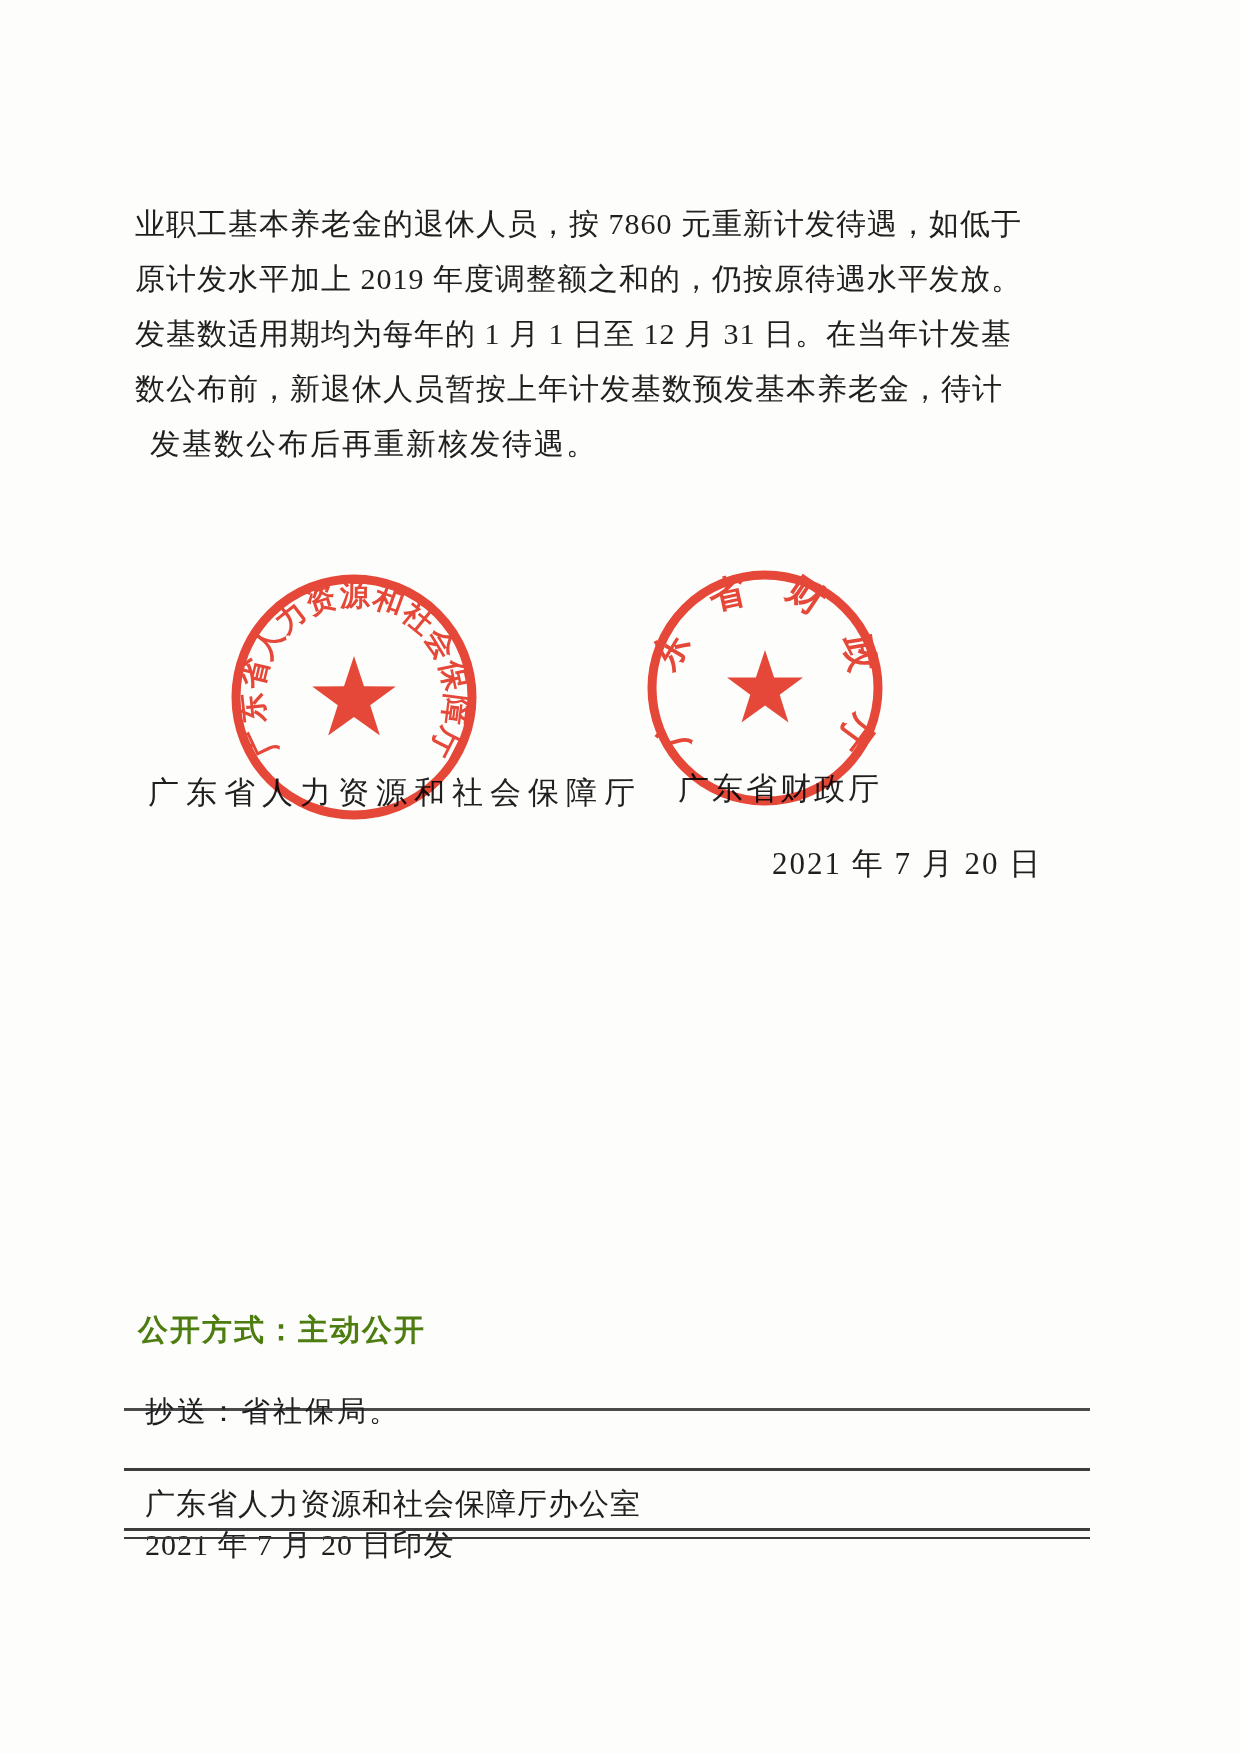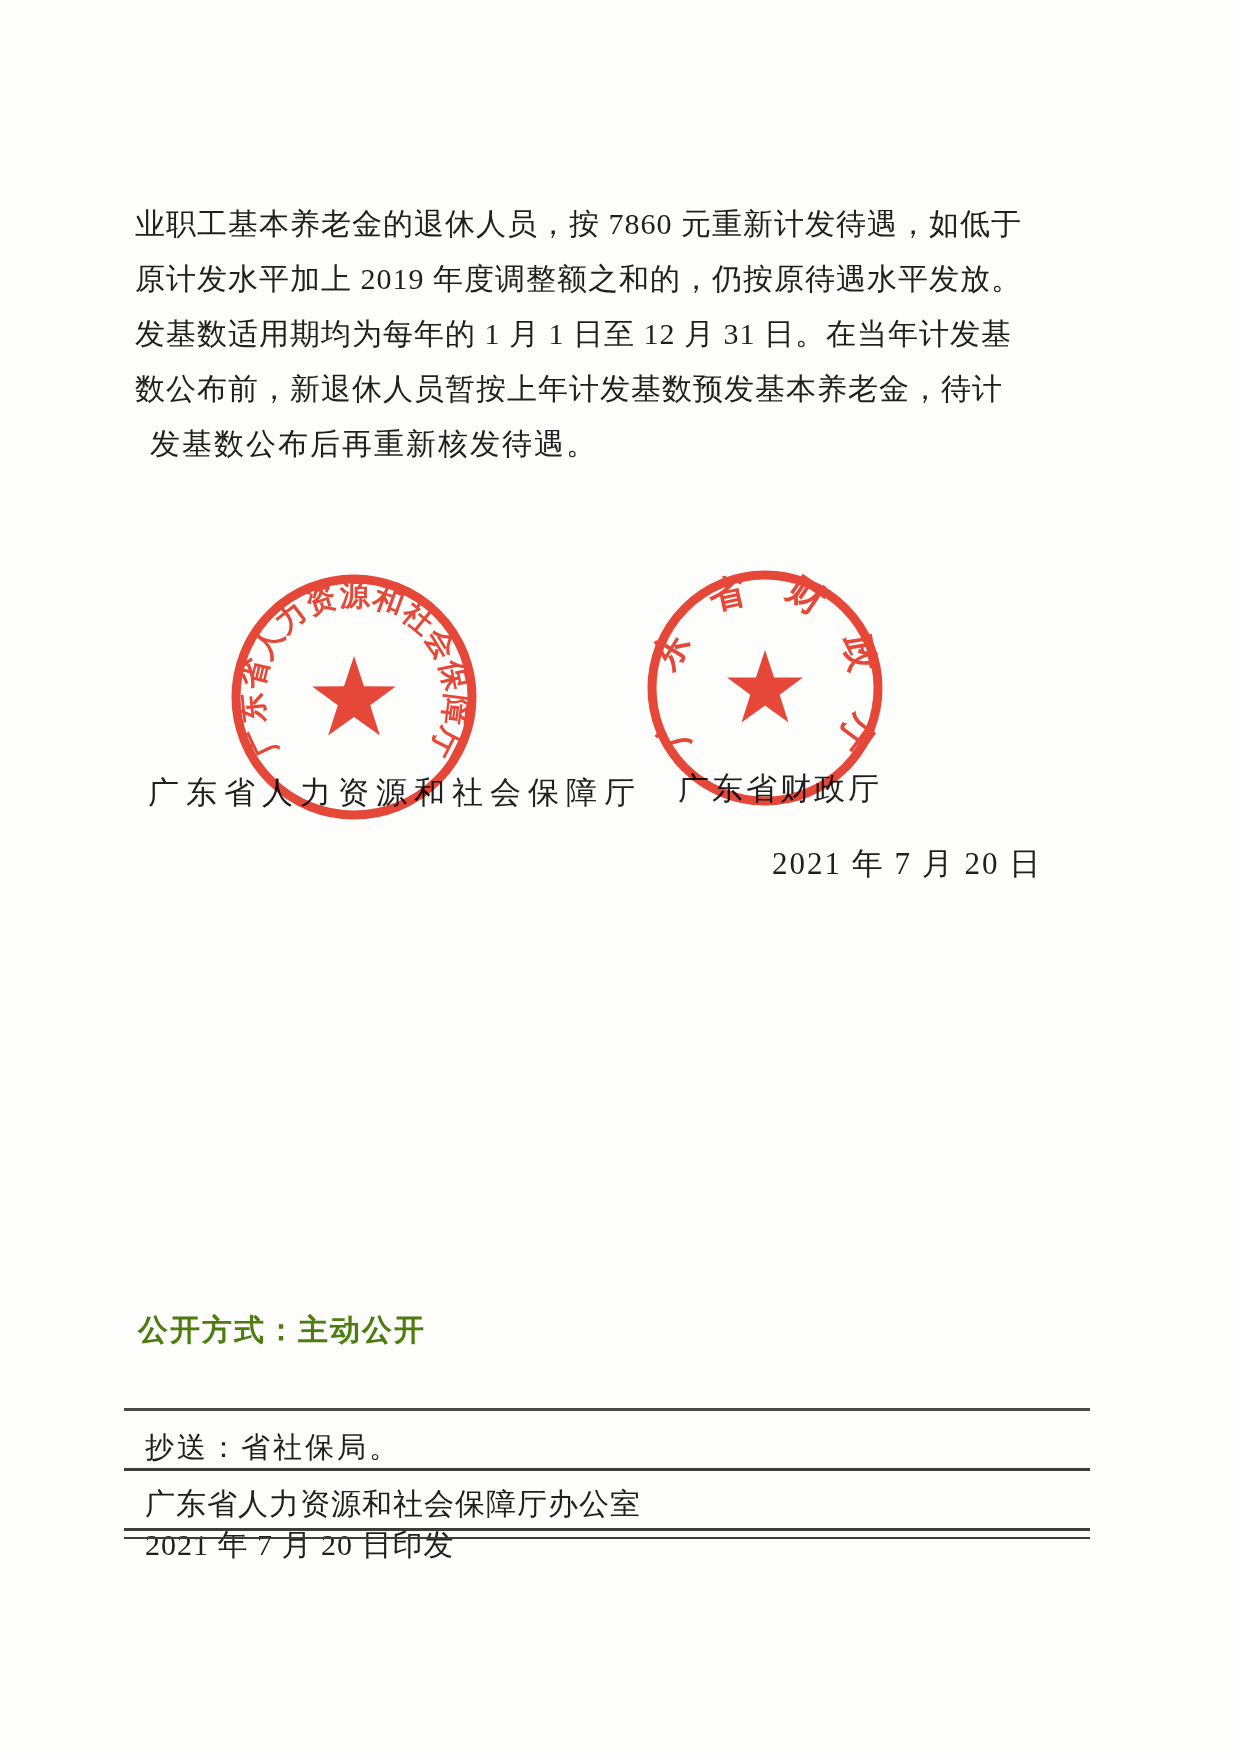--- a/index.html
+++ b/index.html
@@ -71,21 +71,21 @@
     height: 3px;
     background: #3d3d3d;
   }
   .rule-1 { top: 1408px; background: #4a4a4a; }
   .rule-2 { top: 1468px; }
   .rule-3 { top: 1528px; }
   .rule-4 { top: 1537px; height: 2px; }
   .cc-line {
     position: absolute;
     left: 145px;
-    top: 1428px;
+    top: 1392px;
     font-size: 29px;
     letter-spacing: 3px;
     white-space: nowrap;
   }
   .footer-row {
     position: absolute;
     left: 145px;
     top: 1484px;
     width: 938px;
     display: flex;

